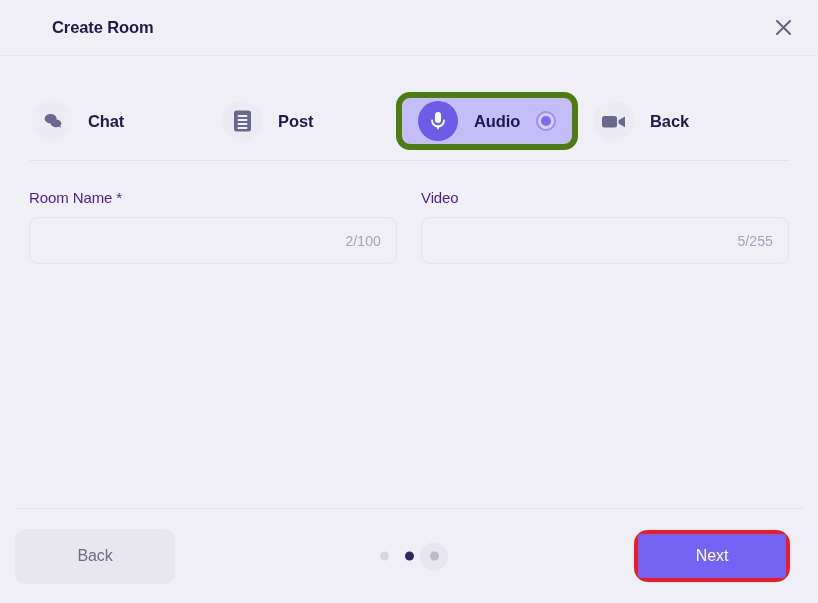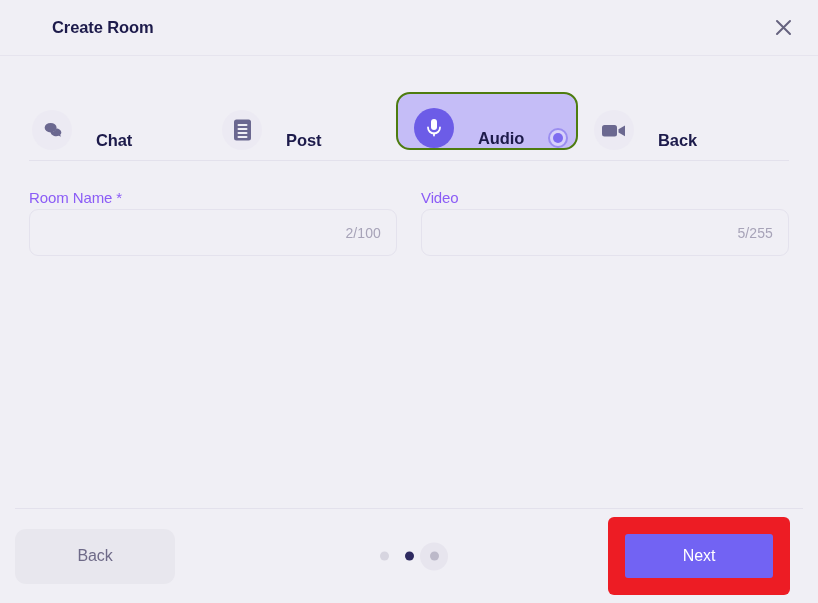--- a/index.html
+++ b/index.html
@@ -72,41 +72,41 @@
   
   .tab-row {
     display: flex;
     align-items: center;
     padding: 26px 16px 0 16px;
     height: 104px;
   }
 
   .tab {
     display: flex;
-    align-items: flex-end;
-    gap: 24px;
+    align-items: center;
+    gap: 16px;
     height: 58px;
     padding: 0 16px;
     border-radius: 14px;
     cursor: pointer;
     position: relative;
     flex: 0 0 auto;
     background: transparent;
     border: none;
     font-family: inherit;
   }
 
   .tab-chat   { width: 190px; }
   .tab-post   { width: 190px; }
   .tab-audio  { width: 182px; }
   .tab-video  { width: 190px; }
 
   .tab.is-active {
     background: #c5bdf7;
-    border: 2px solid #4d7c0f;
+    border: 6px solid #4d7c0f;
   }
 
   .tab-icon-wrap {
     width: 40px;
     height: 40px;
     border-radius: 50%;
     display: flex;
     align-items: center;
     justify-content: center;
     flex: 0 0 40px;
@@ -165,22 +165,22 @@
   }
 
   .field {
     flex: 1 1 0;
     min-width: 0;
   }
 
   .field-label {
     display: block;
     font-size: 15px;
-    color: #8b5cf6;
-    margin-bottom: 3px;
+    color: #4c1d95;
+    margin-bottom: 11px;
     letter-spacing: -0.1px;
   }
 
   .field-input-wrap {
     position: relative;
     height: 47px;
     border: 1px solid #e4e2ed;
     border-radius: 9px;
     background: #f0eff5;
     display: flex;
@@ -275,23 +275,23 @@
     border-radius: 50%;
     background: #e7e5ee;
     z-index: -1;
   }
 
   .next-wrap {
     position: absolute;
     right: 28px;
     top: 50%;
     transform: translateY(-50%);
-    padding: 17px;
+    padding: 4px;
     background: #ed1c24;
-    border-radius: 6px;
+    border-radius: 14px;
   }
 
   .next-button {
     display: block;
     width: 148px;
     height: 44px;
     border-radius: 3px;
     background: #7263f3;
     border: none;
     font-family: inherit;

